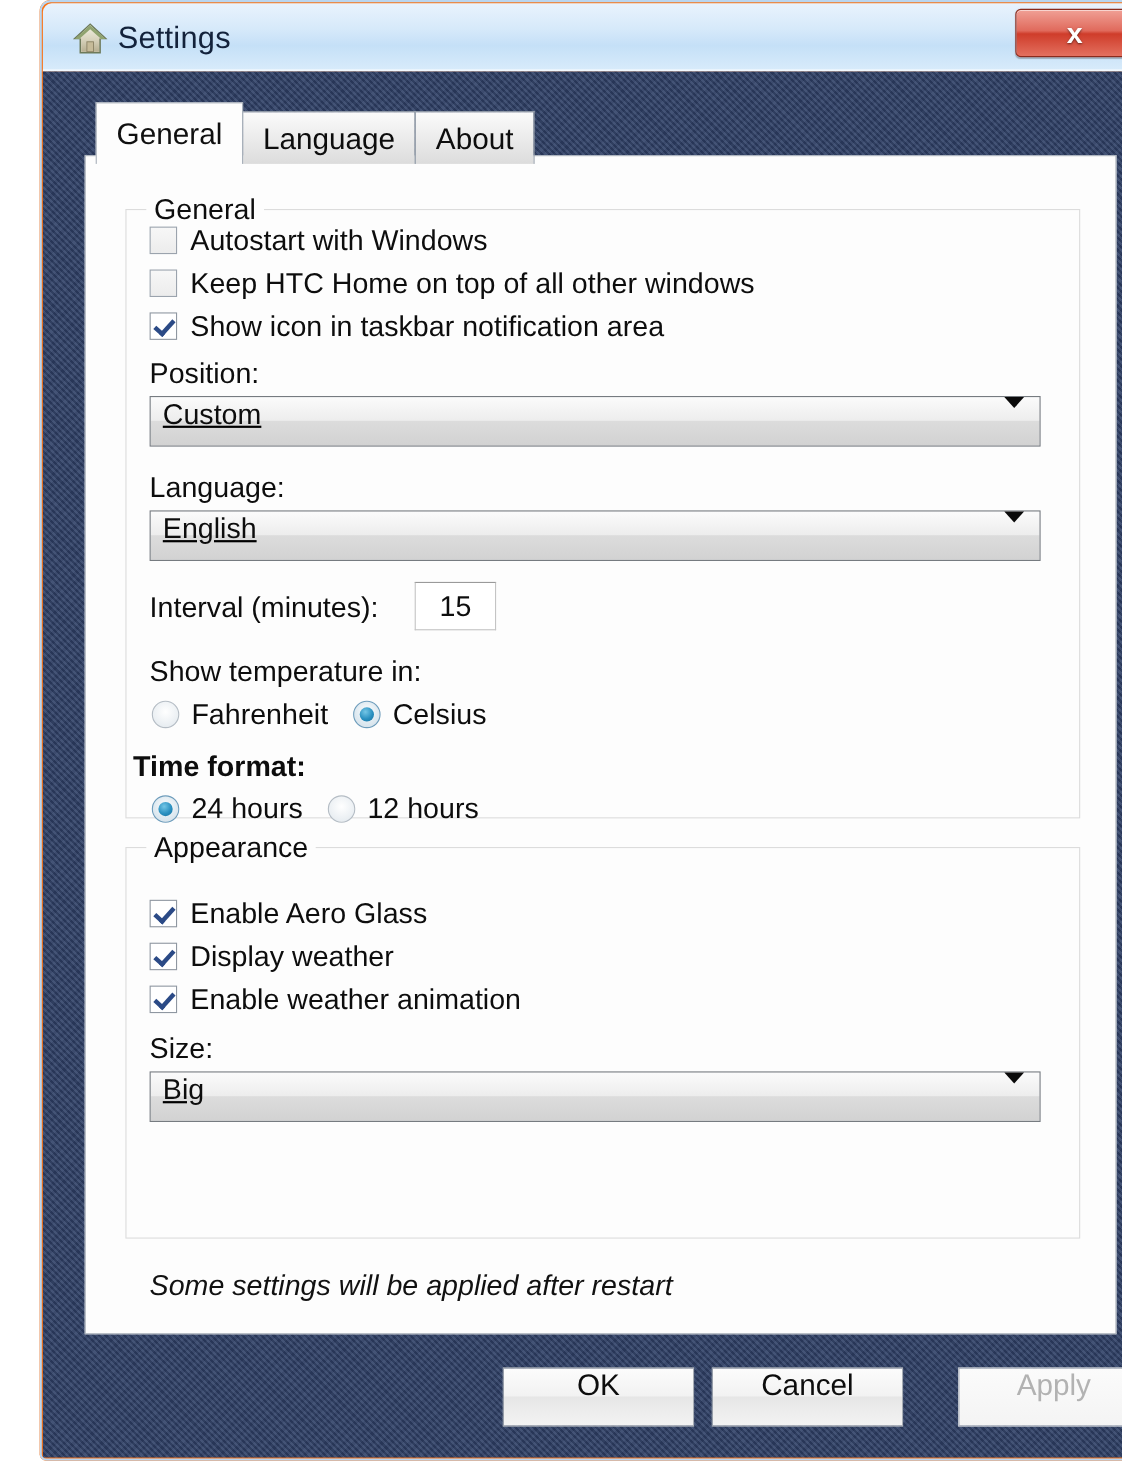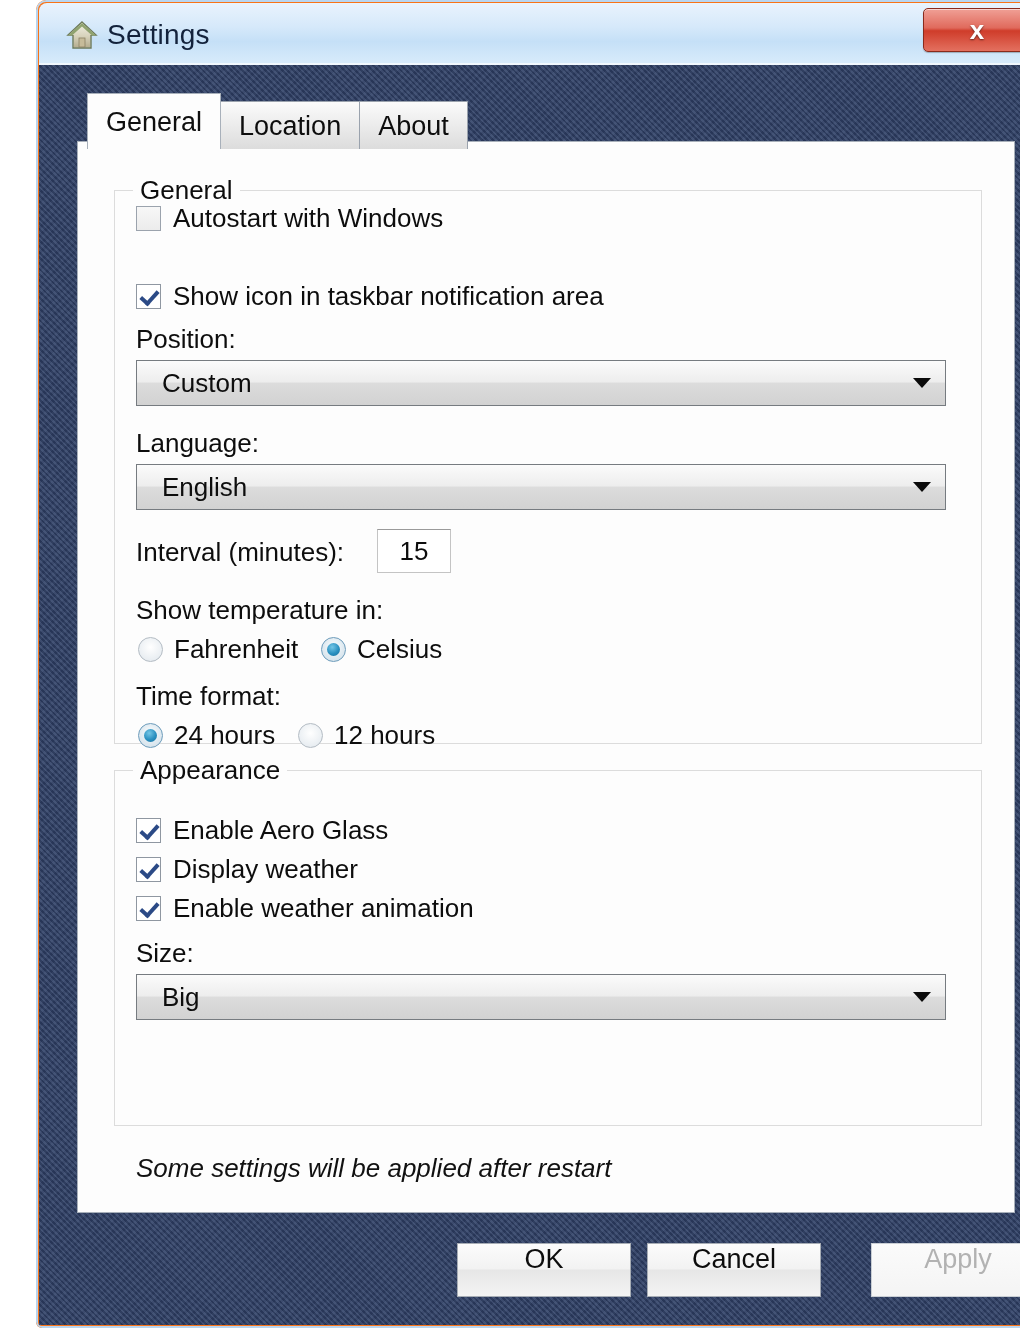--- a/index.html
+++ b/index.html
@@ -223,22 +223,22 @@
   }
 
   
   .combo {
     position: absolute;
     height: 46px;
     box-sizing: border-box;
     border: 1px solid #767b80;
     background: linear-gradient(to bottom, #fbfbfb 0%, #ededed 48%, #dcdcdc 50%, #d2d2d2 100%);
     display: flex;
-    align-items: center;
-    padding-left: 25px;
+    padding-left: 11px;
+    text-decoration: underline;
   }
   .combo .val {
     font-size: 26px;
     color: #0d0d0d;
     line-height: 30px;
     white-space: nowrap;
   }
   .combo .arrow {
     position: absolute;
     right: 14px;
@@ -324,38 +324,42 @@
     </div>
   </div>
 
   <div class="client">
 
     <div class="tabstrip">
       <div class="tab active">
         <span>General</span>
       </div>
       <div class="tab">
-        <span>Location</span>
+        <span>Language</span>
       </div>
       <div class="tab">
         <span>About</span>
       </div>
     </div>
 
     <div class="tabpage">
 
       <div class="groupbox group-general">
         <span class="group-legend">General</span>
       </div>
 
       <div class="row" style="left:58px; top:60px;">
         <span class="cb"></span>
         <span class="lbl">Autostart with Windows</span>
       </div>
 
+      <div class="row" style="left:58px; top:99px;">
+        <span class="cb"></span>
+        <span class="lbl">Keep HTC Home on top of all other windows</span>
+      </div>
 
       <div class="row" style="left:58px; top:138px;">
         <span class="cb checked"></span>
         <span class="lbl">Show icon in taskbar notification area</span>
       </div>
 
       <div class="row" style="left:58px; top:181px;">
         <span class="lbl">Position:</span>
       </div>
       <div class="combo" style="left:58px; top:218px; width:810px;">
@@ -383,21 +387,21 @@
       </div>
       <div class="row" style="left:60px; top:491px;">
         <span class="rb"></span>
         <span class="lbl">Fahrenheit</span>
       </div>
       <div class="row" style="left:243px; top:491px;">
         <span class="rb selected"></span>
         <span class="lbl">Celsius</span>
       </div>
 
-      <div class="row" style="left:58px; top:538px;">
+      <div class="row" style="left:43px; top:538px;font-weight:bold;">
         <span class="lbl">Time format:</span>
       </div>
       <div class="row" style="left:60px; top:577px;">
         <span class="rb selected"></span>
         <span class="lbl">24 hours</span>
       </div>
       <div class="row" style="left:220px; top:577px;">
         <span class="rb"></span>
         <span class="lbl">12 hours</span>
       </div>

